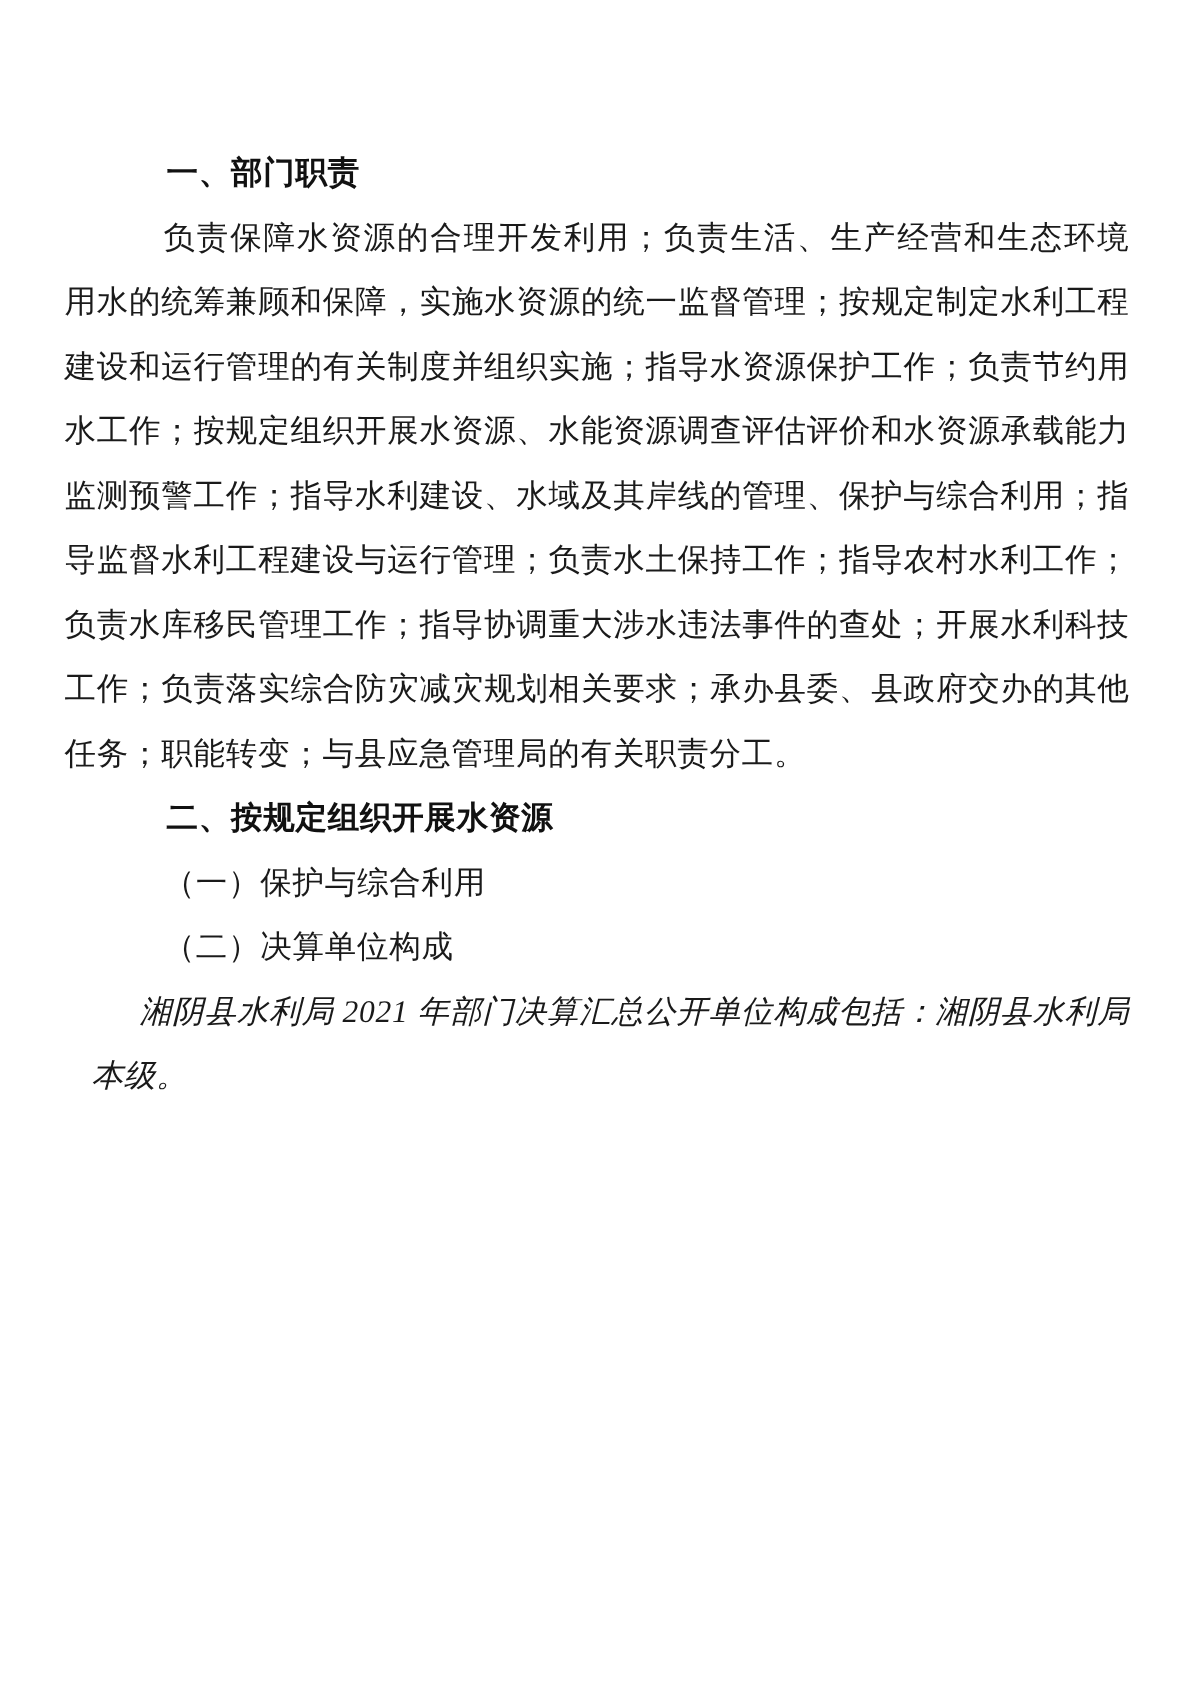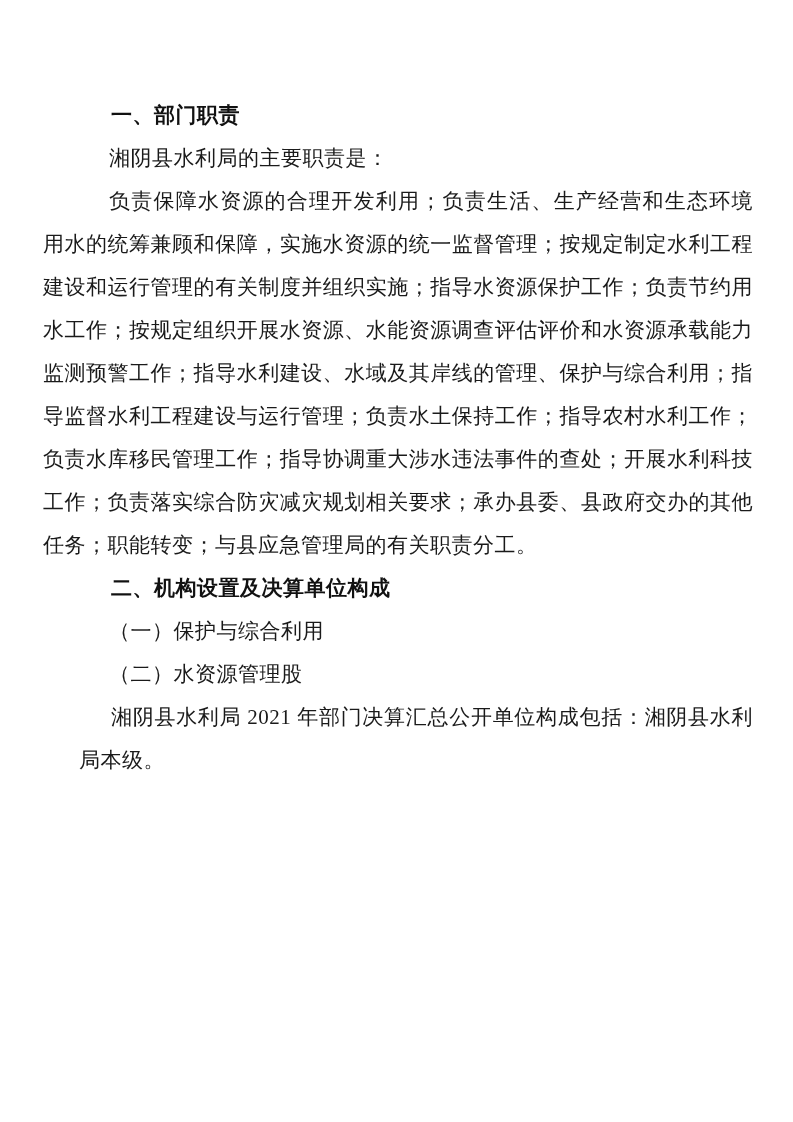--- a/index.html
+++ b/index.html
@@ -31,42 +31,42 @@
     font-weight: 700;
     text-indent: 68px;
     text-align: left;
     color: #111111;
   }
   .para {
     margin: 0;
     text-indent: 66px;
   }
   .para-hang {
-    margin-left: 36px;
+    margin-left: 18px;
     text-indent: 32px;
+    font-style: italic;
   }
   .footer {
     position: absolute;
     top: 1032px;
     left: 0;
     width: 100%;
     text-align: center;
     font-size: 15px;
     line-height: 22px;
     letter-spacing: 2px;
     color: #222222;
   }
 </style>
 </head>
 <body>
 
 <div class="page">
   <div class="content">
     <p class="heading">一、部门职责</p>
-    <p class="para">湘阴县水利局的主要职责是：</p>
     <p class="para">负责保障水资源的合理开发利用；负责生活、生产经营和生态环境用水的统筹兼顾和保障，实施水资源的统一监督管理；按规定制定水利工程建设和运行管理的有关制度并组织实施；指导水资源保护工作；负责节约用水工作；按规定组织开展水资源、水能资源调查评估评价和水资源承载能力监测预警工作；指导水利建设、水域及其岸线的管理、保护与综合利用；指导监督水利工程建设与运行管理；负责水土保持工作；指导农村水利工作；负责水库移民管理工作；指导协调重大涉水违法事件的查处；开展水利科技工作；负责落实综合防灾减灾规划相关要求；承办县委、县政府交办的其他任务；职能转变；与县应急管理局的有关职责分工。</p>
-    <p class="heading">二、机构设置及决算单位构成</p>
+    <p class="heading">二、按规定组织开展水资源</p>
     <p class="para">（一）保护与综合利用</p>
-    <p class="para">（二）水资源管理股</p>
+    <p class="para">（二）决算单位构成</p>
     <p class="para para-hang">湘阴县水利局 2021 年部门决算汇总公开单位构成包括：湘阴县水利局本级。</p>
   </div>
   <div class="footer">- 4 -</div>
 </div>
 
 </body></html>

